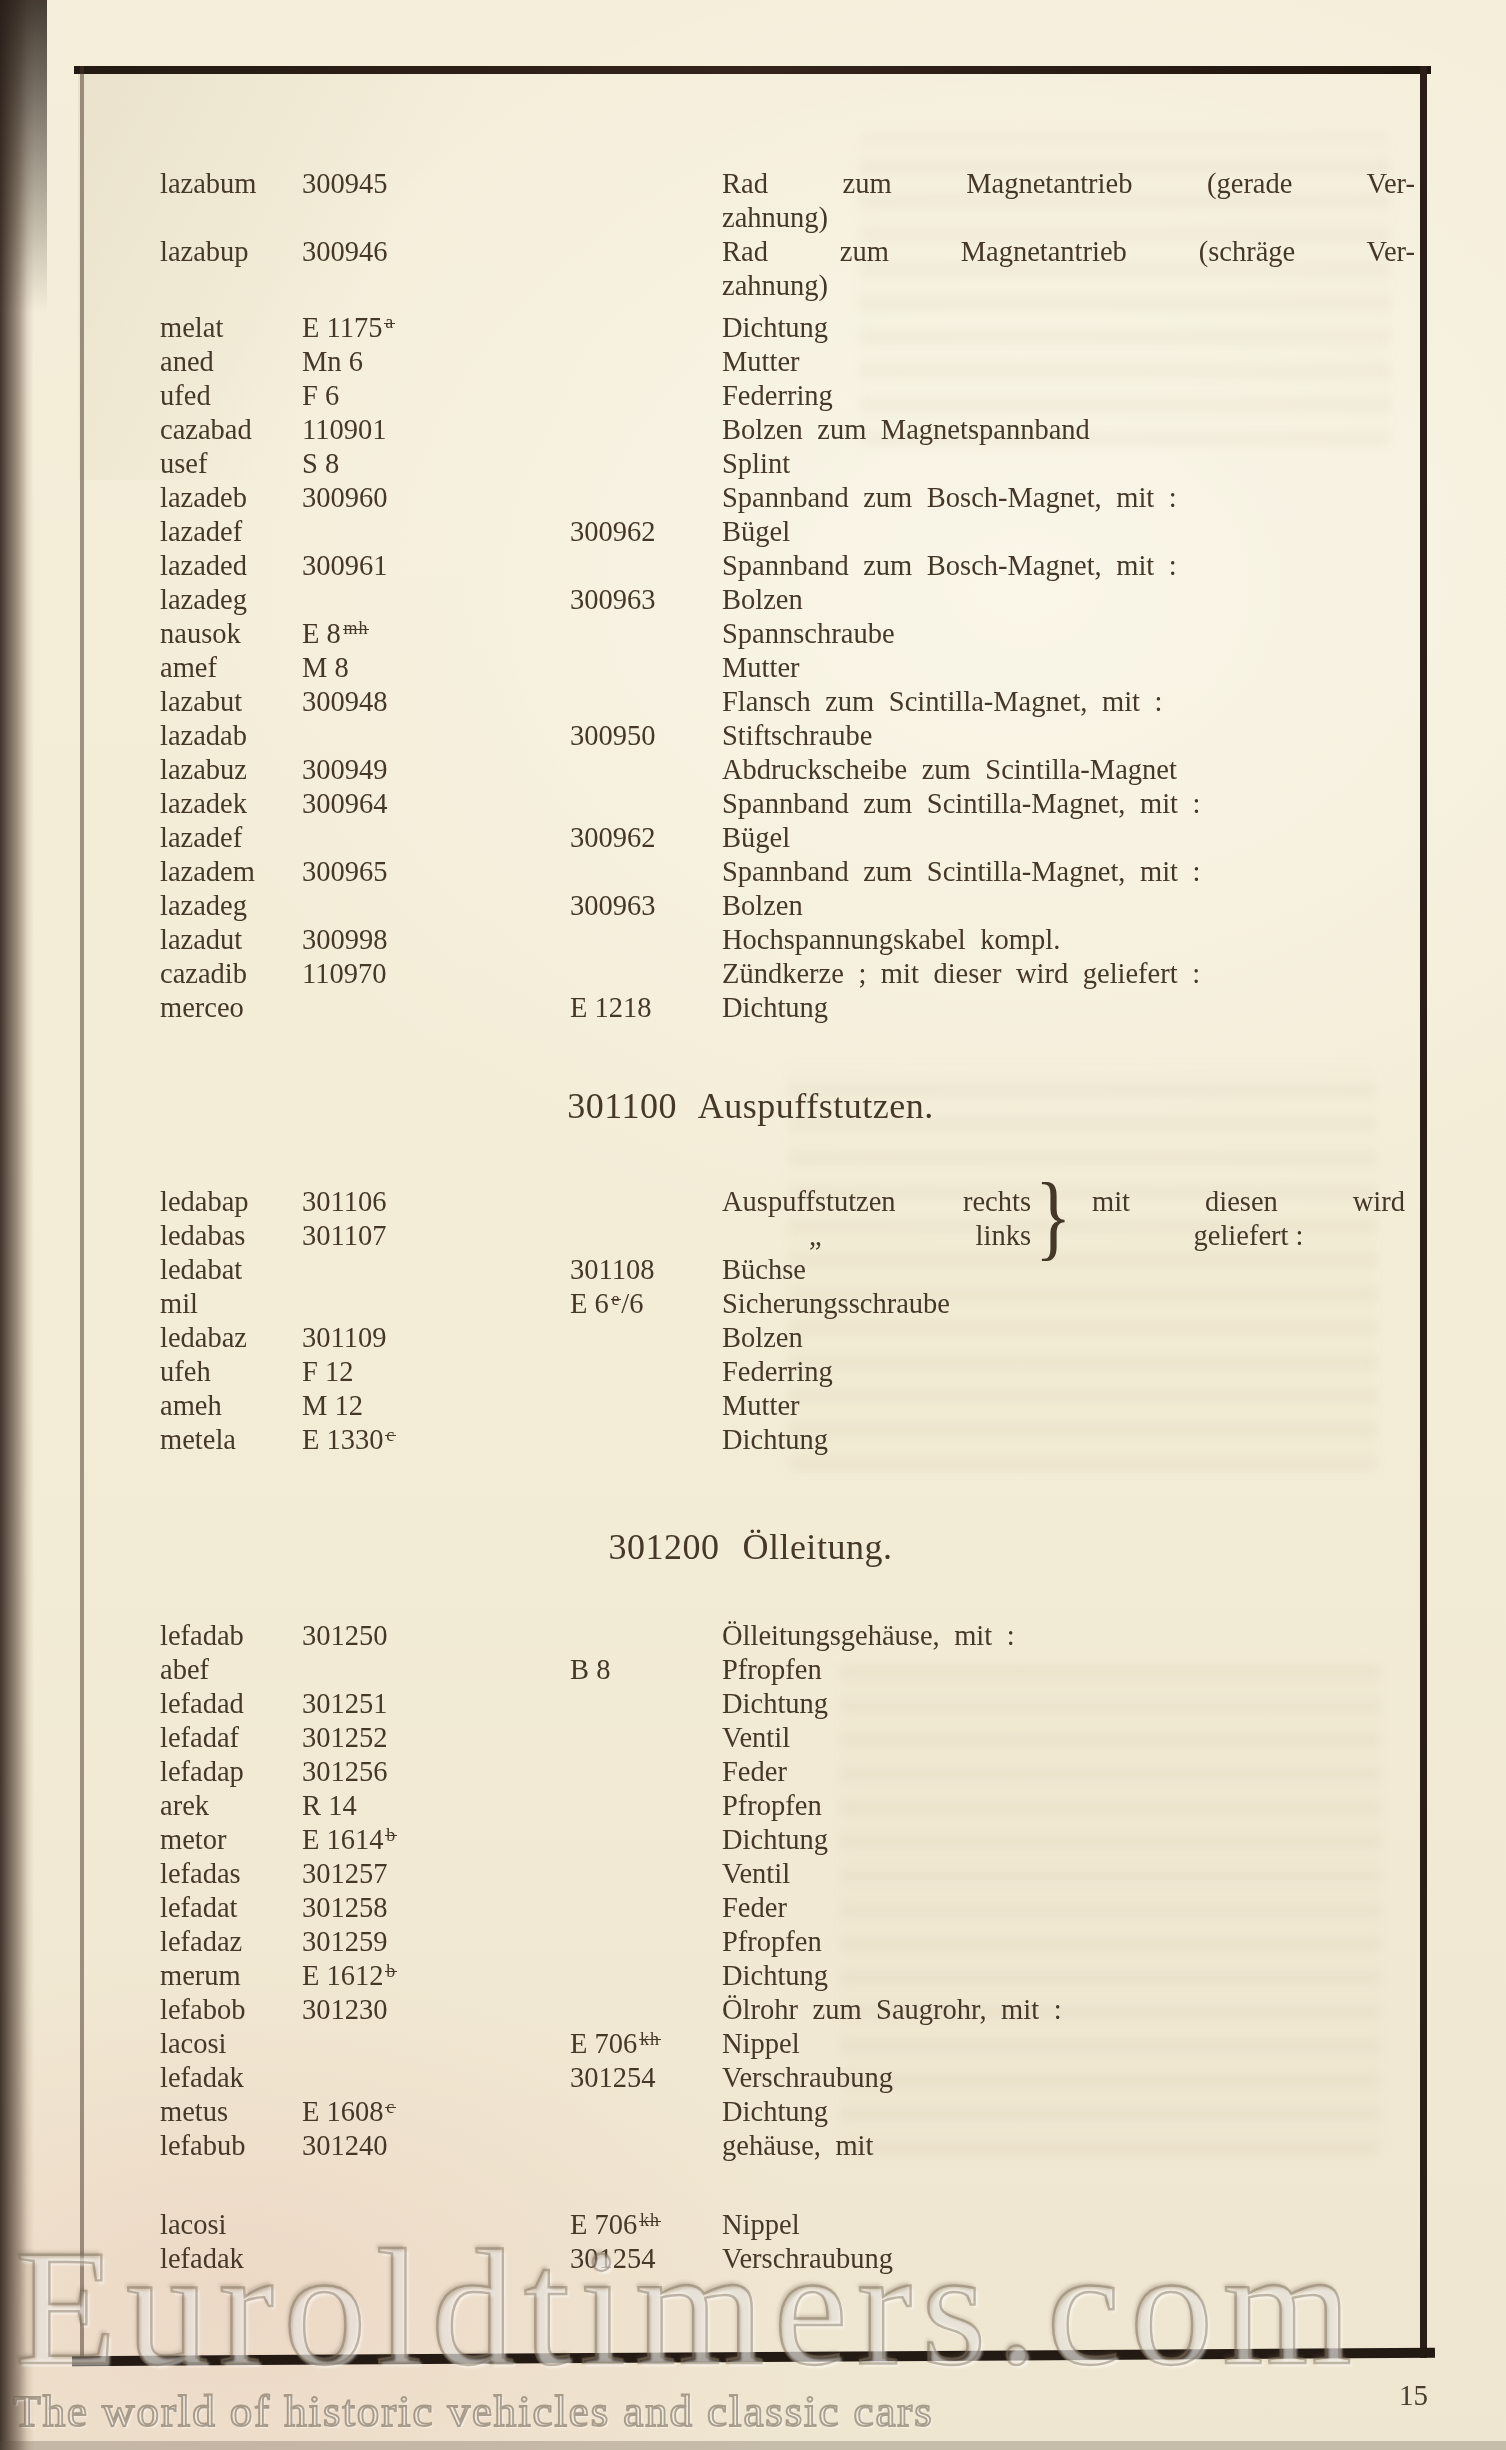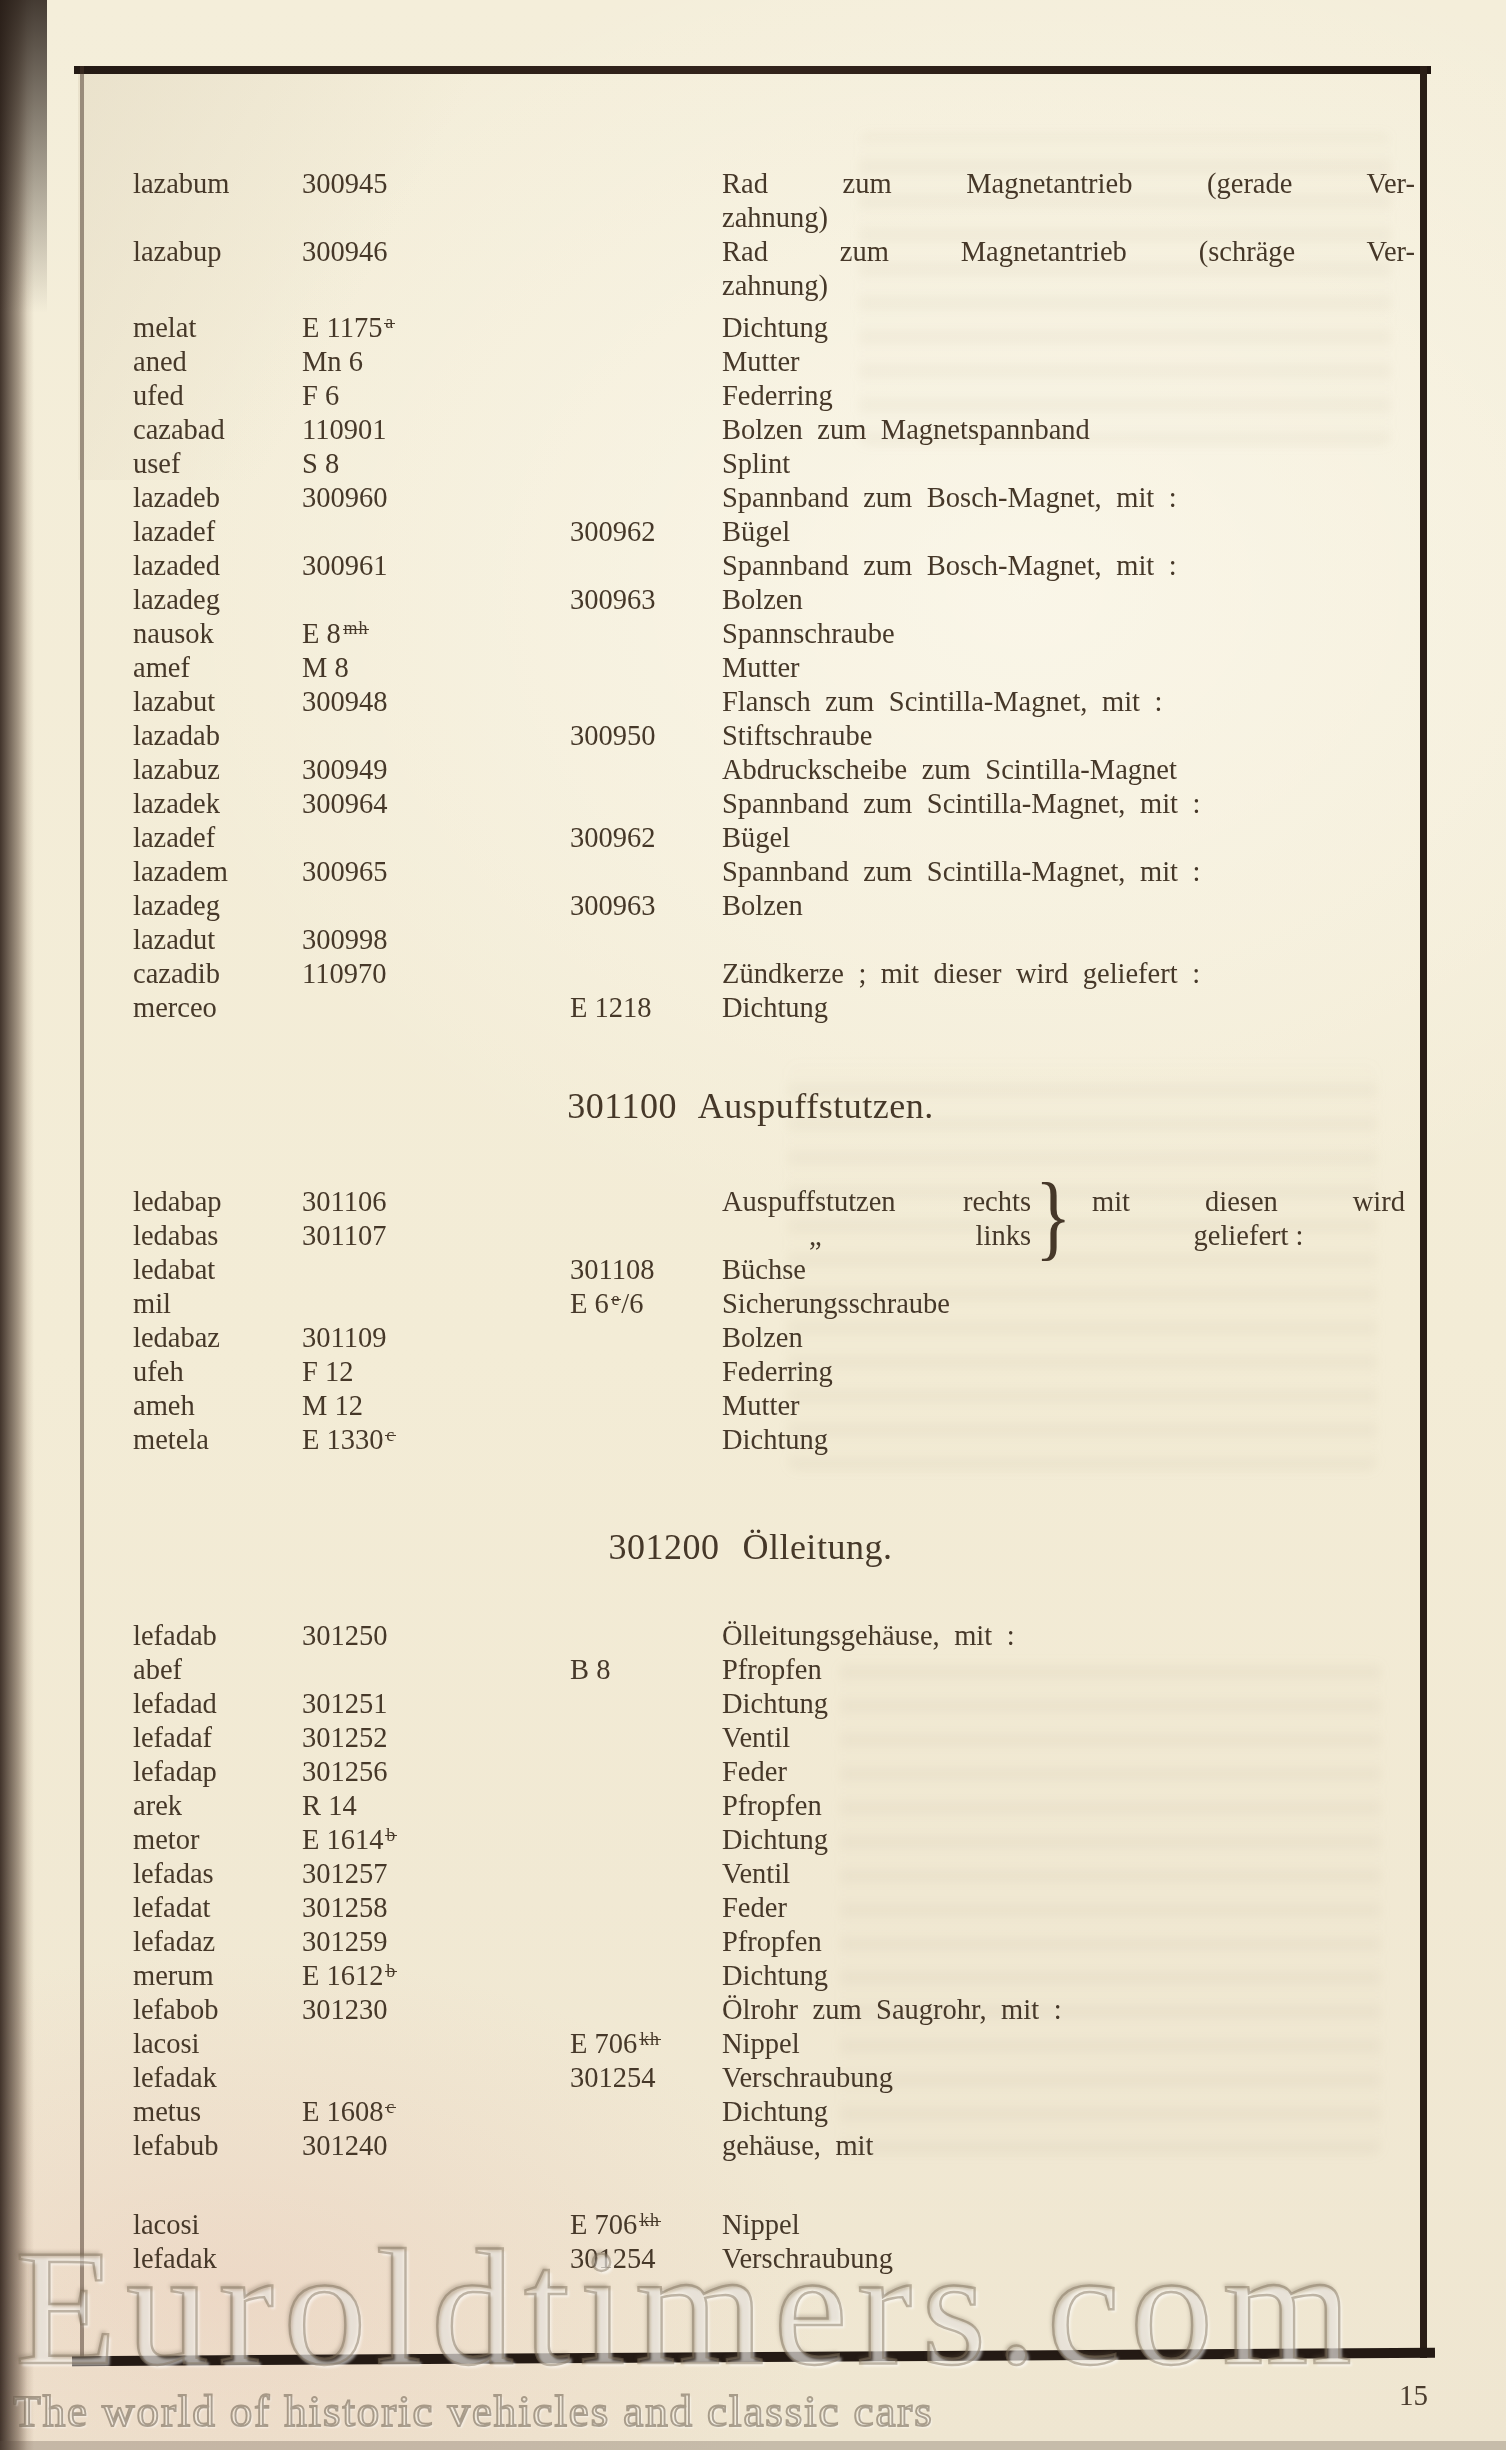--- a/index.html
+++ b/index.html
@@ -33,21 +33,21 @@
   .frame-left   { position:absolute; left:80px;   top:66px;   width:3.8px;  height:2292px; background:rgba(72,54,42,0.5); }
   .frame-bottom { position:absolute; left:72px;   top:2352px; width:1363px; height:9.5px; background:#241a14;
                   transform:rotate(-0.35deg); }
   
   .content { position:absolute; inset:0; z-index:3; }
   .section-heading { position:absolute; left:84px; width:1333px; text-align:center;
     font-size:36px; word-spacing:13.3px; letter-spacing:0.5px; }
   .section-block { position:absolute; left:84px; width:1333px; }
   .row { position:relative; }
   .cell { position:absolute; top:0; font-size:28.5px; line-height:34px; white-space:nowrap; }
-  .code  { left:49px; }
+  .code  { left:76px; }
   .num   { left:218px; }
   .sub   { left:486px; }
   .descc { left:638px; width:693px; white-space:normal; }
   .line { line-height:34px; word-spacing:0.26em; }
   .line.stretch { text-align:justify; text-align-last:justify; }
   .sup { display:inline-block; font-size:18px; line-height:0; vertical-align:8.5px;
     border-bottom:1.9px solid currentColor; padding:0 0.9px 0.9px 0.9px; margin-left:1.9px; letter-spacing:0.9px; }
   
   .brace-left  { position:absolute; left:0; top:0; width:309px; }
   .brace-line  { display:flex; justify-content:space-between; line-height:34px; }
@@ -226,20 +226,23 @@
         <div class="row" style="height: 34px;">
           <div class="cell code">lazadeg</div>
           <div class="cell sub">300963</div>
           <div class="cell descc">
             <div class="line">Bolzen</div>
           </div>
         </div>
         <div class="row" style="height: 34px;">
           <div class="cell code">lazadut</div>
           <div class="cell num">300998</div>
+          <div class="cell descc">
+            <div class="line">Hochspannungskabel kompl.</div>
+          </div>
         </div>
         <div class="row" style="height: 34px; text-decoration: underline;">
           <div class="cell code">cazadib</div>
           <div class="cell num">110970</div>
           <div class="cell descc">
             <div class="line">Zündkerze ; mit dieser wird geliefert :</div>
           </div>
         </div>
         <div class="row" style="height: 34px;">
           <div class="cell code">merceo</div>

